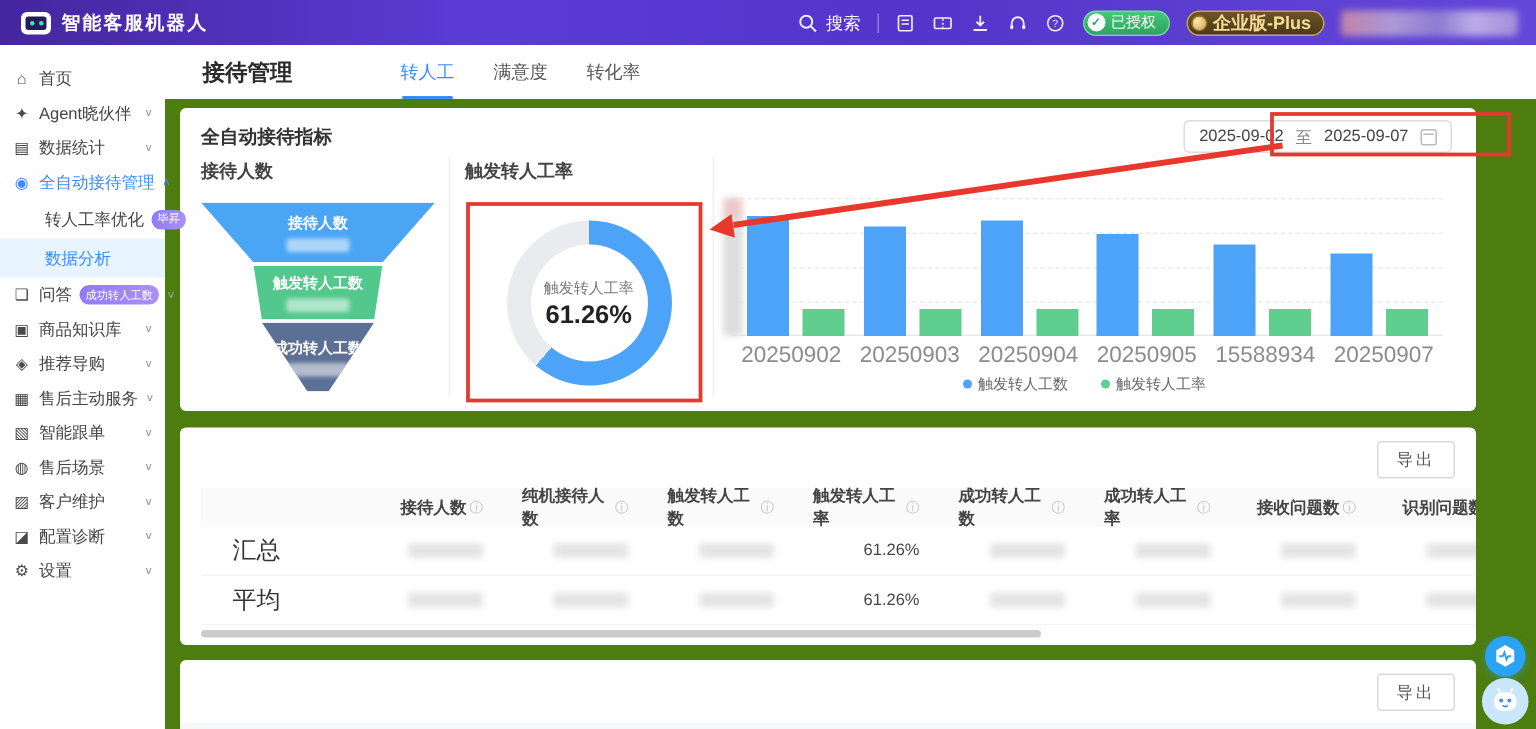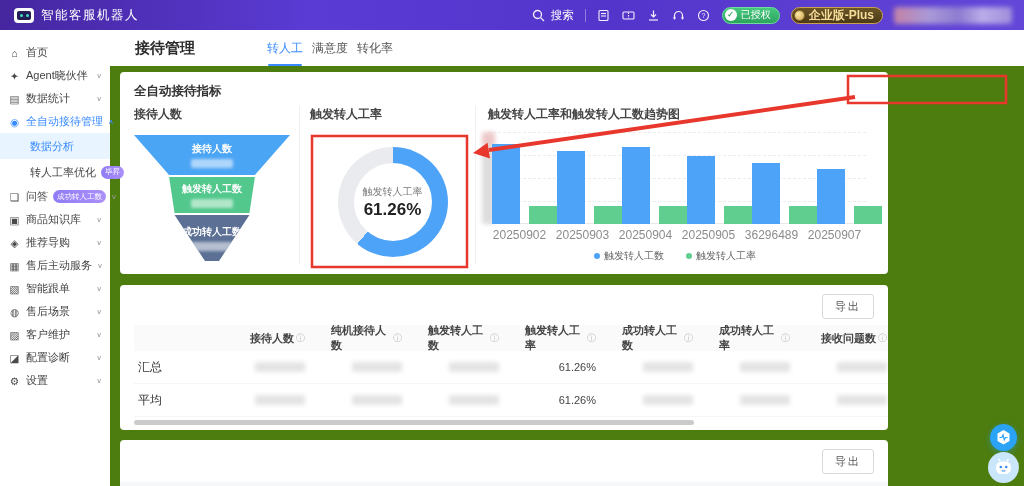--- a/index.html
+++ b/index.html
@@ -8,21 +8,21 @@
 
   
   .topbar { position:absolute; top:0; left:0; width:100%; height:30px; z-index:40;
     background:linear-gradient(90deg,#45269f 0%,#5a3bd4 30%,#5435cb 60%,#6347d9 100%);
     display:flex; align-items:center; color:#fff; }
   .logo-wrap { display:flex; align-items:center; gap:7px; padding-left:14px; }
   .logo-ic { width:20px; height:15px; background:#fff; border-radius:4px; display:flex; align-items:center; justify-content:center; }
   .logo-screen { width:14px; height:9px; background:#241d55; border-radius:2px; position:relative; }
   .logo-screen::before,.logo-screen::after { content:""; position:absolute; top:3px; width:3px; height:3px; border-radius:50%; background:#3fe0c9; }
   .logo-screen::before { left:2.5px; } .logo-screen::after { right:2.5px; }
-  .logo-tx { font-size:12.5px; font-weight:normal; letter-spacing:1.5px; }
+  .logo-tx { font-size:12.5px; font-weight:bold; letter-spacing:1.5px; }
   .tb-right { margin-left:auto; display:flex; align-items:center; gap:11px; padding-right:12px; }
   .tb-search { display:flex; align-items:center; gap:5px; font-size:11.5px; cursor:pointer; }
   .tb-ic { width:14px; height:14px; display:flex; align-items:center; justify-content:center; cursor:pointer; opacity:.92; }
   .tb-divider { width:1px; height:13px; background:rgba(255,255,255,.35); }
   .pill-green { height:17px; border-radius:9px; background:linear-gradient(180deg,#45c87d,#2da45d); border:1px solid #6fdd9e;
     display:flex; align-items:center; gap:4px; padding:0 8px 0 2px; cursor:pointer; }
   .pg-check { width:12px; height:12px; border-radius:50%; background:#fff; color:#2da45d; font-size:8px; line-height:12px; text-align:center; font-weight:bold; }
   .pill-green span.tx { font-size:10px; color:#fff; }
   .pill-gold { height:17px; border-radius:9px; background:linear-gradient(180deg,#6b5526,#4a3915); border:1px solid #caa14f;
     display:flex; align-items:center; gap:4px; padding:0 8px 0 2px; cursor:pointer; }
@@ -39,26 +39,26 @@
   .sb-item.sub { padding-left:30px; height:26px; }
   .sb-item.sub.selected { background:#e8f4ff; color:#3a8bff; }
   .sb-ch { margin-left:auto; font-size:8px; color:#9b9b9b; transform:scaleY(.85); }
   .sb-item.active .sb-ch { color:#3a8bff; }
   .sb-bg { font-size:7.5px; color:#fff; background:linear-gradient(90deg,#8f7bf5,#ab90f8); border-radius:7px; padding:1.5px 4px; flex:none; }
 
   
   .main { position:absolute; left:110px; top:30px; right:0; bottom:0; background:#4d7c0f; overflow:hidden; }
   .page-header { height:36px; background:#fff; display:flex; align-items:center; padding-left:25px; }
   .ph-title { font-size:15px; font-weight:bold; color:#2b2b2b; }
-  .ph-tabs { display:flex; gap:9px; margin-left:72px; height:36px; }
+  .ph-tabs { display:flex; gap:26px; margin-left:72px; height:36px; }
   .ph-tab { font-size:12px; color:#555; display:flex; align-items:center; position:relative; cursor:pointer; }
   .ph-tab.active { color:#3a8bff; }
   .ph-tab.active::after { content:""; position:absolute; left:1px; right:1px; bottom:0; height:2px; background:#3a8bff; border-radius:1px; }
 
-  .card { position:absolute; background:#fff; border-radius:4px; left:10px; width:768px; }
+  .card { position:absolute; background:#fff; border-radius:4px; left:10px; width:864px; }
   #card-metrics { top:42px; height:202px; }
   #card-summary { top:255px; height:145px; }
   #card-detail  { top:410px; height:76px; }
   .card-title { position:absolute; top:11px; left:14px; font-size:12.5px; font-weight:bold; color:#333; }
   .info-ic { font-size:9px; color:#bfbfbf; font-weight:normal; margin-left:2px; }
   .export-btn { position:absolute; top:9px; right:14px; border:1px solid #d9d9d9; border-radius:3px; font-size:11px;
     color:#555; padding:4px 12px; background:#fff; cursor:pointer; letter-spacing:2px; }
 
   
   .date-picker { position:absolute; top:8px; right:16px; height:22px; border:1px solid #dcdcdc; border-radius:4px;
@@ -91,30 +91,30 @@
   .dc-vl { font-size:17px; font-weight:bold; color:#222; margin-top:1px; }
 
   .plot { position:absolute; left:12px; right:8px; top:26px; height:92px; }
   .gridline { position:absolute; left:0; right:0; border-top:1px dashed #ececec; }
   .baseline { position:absolute; left:0; right:0; bottom:0; border-top:1px solid #e8e8e8; }
   .yblur { position:absolute; left:-6px; top:0; width:13px; height:92px; border-radius:2px;
     background:linear-gradient(180deg,#edc9c9 0 14%,#dddddd 14%); filter:blur(2px); }
   .bars { position:absolute; inset:0; display:flex; justify-content:space-around; align-items:flex-end; padding:0 4px; }
   .bgroup { display:flex; align-items:flex-end; gap:9px; }
   .bar { width:28px; }
-  .xlabels { position:absolute; left:12px; right:8px; top:122px; display:flex; justify-content:space-around; font-size:12px; color:#8c8c8c; }
+  .xlabels { position:absolute; left:12px; right:8px; top:122px; display:flex; justify-content:space-around; font-size:15px; color:#8c8c8c; }
   .legend { position:absolute; left:0; right:0; top:143px; display:flex; justify-content:center; gap:22px; align-items:center; font-size:10px; color:#666; }
   .lg-item { display:flex; align-items:center; gap:4px; }
   .lg-dot { width:6px; height:6px; border-radius:50%; }
 
   
   .tbl { position:absolute; left:14px; right:0; top:40px; overflow:hidden; }
   .tbl-head { display:flex; background:#fafafa; height:26px; align-items:center; }
   .tbl-row { display:flex; height:33px; align-items:center; border-bottom:1px solid #f5f5f5; }
-  .tc-label { width:100px; flex:none; font-size:12px; color:#333; padding-left:4px; }
+  .tc-label { width:100px; flex:none; font-size:16px; color:#333; padding-left:4px;margin-left:17px; }
   .tc { width:97px; flex:none; display:flex; justify-content:flex-end; align-items:center; padding-right:26px; font-size:11px; color:#555; }
   .tbl-head .tc { font-weight:bold; color:#444; }
   .redact { width:50px; height:10px; background:#e4e4e4; border-radius:2px; filter:blur(2px); }
   .rate { font-size:11px; color:#444; }
   .hscroll-thumb { position:absolute; left:14px; bottom:5px; width:560px; height:5px; background:#cbcbcb; border-radius:3px; cursor:pointer; }
 
   .detail-strip { position:absolute; left:0; right:0; top:42px; height:34px; background:#f6f7f9; }
 
   
   .fab1 { position:absolute; right:7px; top:424px; width:27px; height:27px; border-radius:50%; background:#2aa2f5; z-index:60;
@@ -203,26 +203,26 @@
     <div class="sb-item">
       <span class="sb-ic">▤</span>
       <span class="sb-lb">数据统计</span>
       <span class="sb-ch">∨</span>
     </div>
     <div class="sb-item active">
       <span class="sb-ic">◉</span>
       <span class="sb-lb">全自动接待管理</span>
       <span class="sb-ch">∧</span>
     </div>
-    <div class="sb-item sub selected">
-      <span class="sb-lb">数据分析</span>
-    </div>
     <div class="sb-item sub">
       <span class="sb-lb">转人工率优化</span>
       <span class="sb-bg">毕昇</span>
+    </div>
+    <div class="sb-item sub selected">
+      <span class="sb-lb">数据分析</span>
     </div>
     <div class="sb-item">
       <span class="sb-ic">❏</span>
       <span class="sb-lb">问答</span>
       <span class="sb-bg">成功转人工数</span>
       <span class="sb-ch">∨</span>
     </div>
     <div class="sb-item">
       <span class="sb-ic">▣</span>
       <span class="sb-lb">商品知识库</span>
@@ -270,20 +270,26 @@
     <span class="ph-title">接待管理</span>
     <div class="ph-tabs">
       <span class="ph-tab active">转人工</span>
       <span class="ph-tab">满意度</span>
       <span class="ph-tab">转化率</span>
     </div>
   </div>
 
   <div class="card" id="card-metrics">
     <div class="card-title">全自动接待指标</div>
+    <div class="date-picker">
+      <span>2025-09-02</span>
+      <span class="dp-sep">至</span>
+      <span>2025-09-07</span>
+      <span class="dp-cal"></span>
+    </div>
 
     <div class="charts-row">
       <div class="sec funnel-sec">
         <div class="sec-title">接待人数</div>
         <div class="funnel" id="funnel">
             <div class="fs fs1" style="background: rgb(75, 165, 245);">
               <span class="lb">接待人数</span>
               <span class="vl"></span>
             </div>
             <div class="fs fs2" style="background: rgb(82, 200, 140);">
@@ -302,21 +308,20 @@
         <div class="donut-wrap">
           <div class="donut" id="donut" style="background: conic-gradient(rgb(77, 163, 247) 0%, rgb(77, 163, 247) 61.26%, rgb(233, 235, 238) 61.26%, rgb(233, 235, 238) 100%);"></div>
           <div class="donut-center">
             <span class="dc-lb">触发转人工率</span>
             <span class="dc-vl">61.26%</span>
           </div>
         </div>
       </div>
 
       <div class="sec trend-sec">
-        <div class="sec-title">触发转人工率和触发转人工数趋势图</div>
         <div class="plot">
           <div class="gridline" style="top:0"></div>
           <div class="gridline" style="top:23px"></div>
           <div class="gridline" style="top:46px"></div>
           <div class="gridline" style="top:69px"></div>
           <div class="baseline"></div>
           <div class="yblur"></div>
           <div class="bars" id="trend-bars">
               <div class="bgroup">
                 <div class="bar" style="background: rgb(77, 163, 247); height: 80px;"></div>
@@ -342,21 +347,21 @@
                 <div class="bar" style="background: rgb(77, 163, 247); height: 55px;"></div>
                 <div class="bar" style="background: rgb(95, 206, 143); height: 18px;"></div>
               </div>
             </div>
         </div>
         <div class="xlabels" id="trend-xlabels">
             <span>20250902</span>
             <span>20250903</span>
             <span>20250904</span>
             <span>20250905</span>
-            <span>36296489</span>
+            <span>15588934</span>
             <span>20250907</span>
           </div>
         <div class="legend" id="trend-legend">
             <span class="lg-item">
               <span class="lg-dot" style="background:#4da3f7"></span>
               <span>触发转人工数</span>
             </span>
             <span class="lg-item">
               <span class="lg-dot" style="background:#5fce8f"></span>
               <span>触发转人工率</span>

